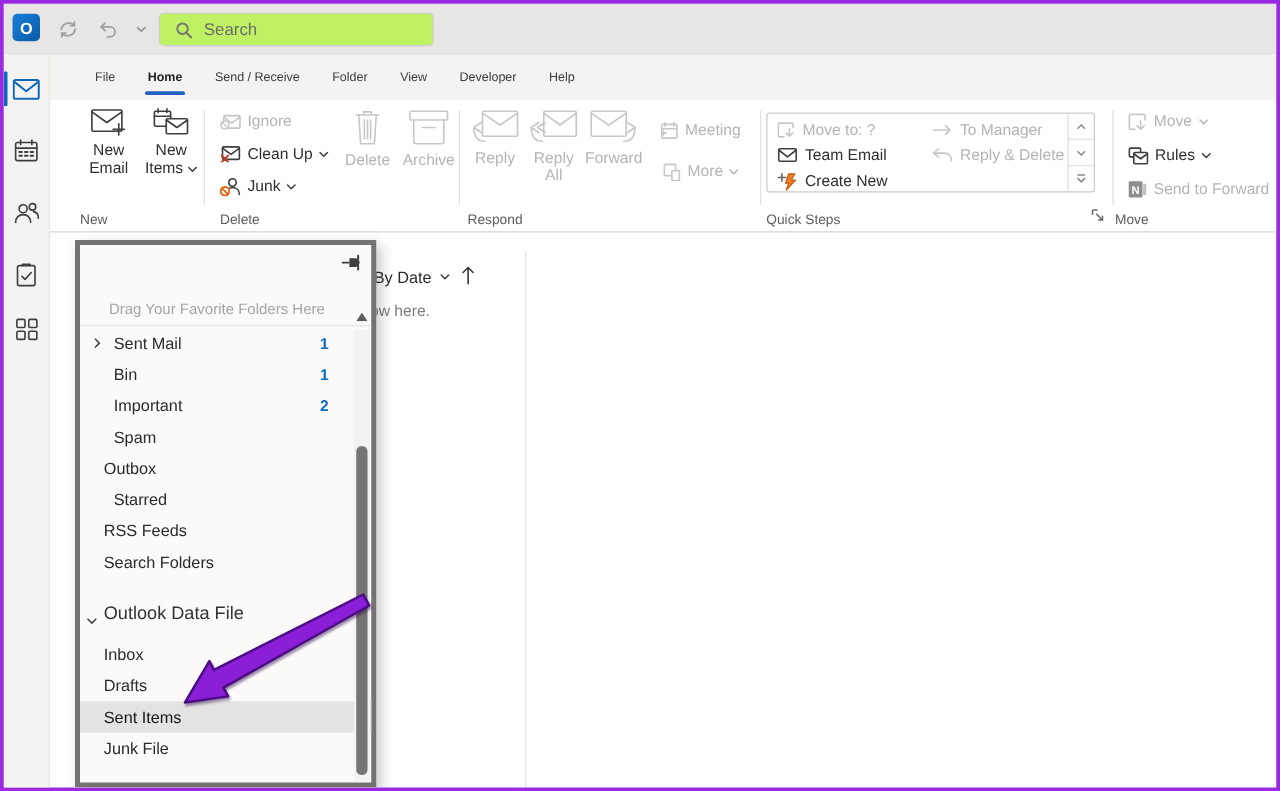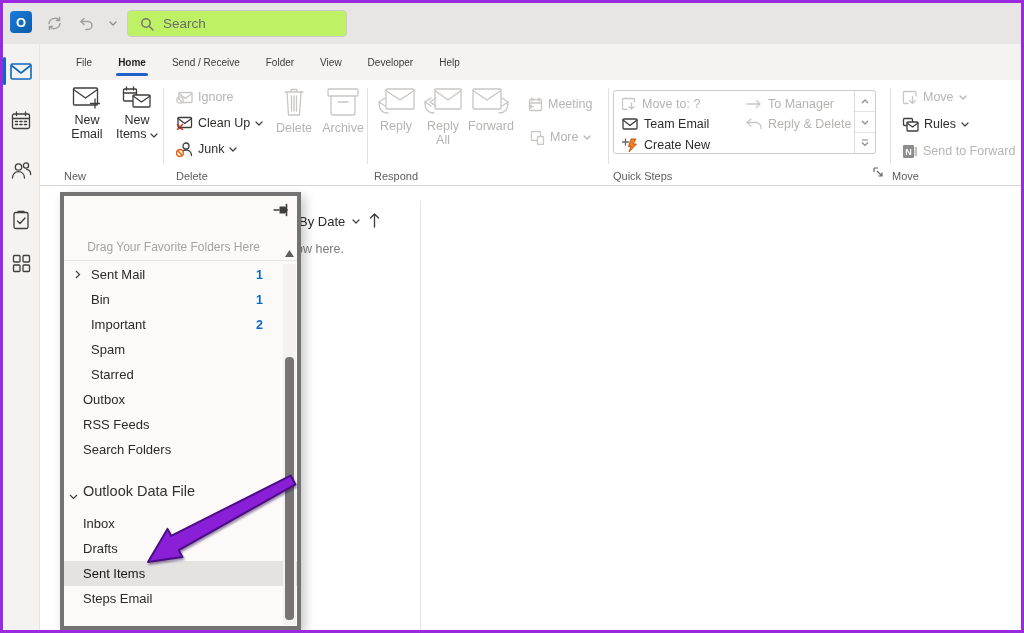--- a/index.html
+++ b/index.html
@@ -437,25 +437,25 @@
         <span class="flabel">Bin</span>
         <span class="fcount">1</span>
       </div>
       <div class="frow fav">
         <span class="flabel">Important</span>
         <span class="fcount">2</span>
       </div>
       <div class="frow fav">
         <span class="flabel">Spam</span>
       </div>
+      <div class="frow root">
+        <span class="flabel">Outbox</span>
+      </div>
       <div class="frow fav">
         <span class="flabel">Starred</span>
-      </div>
-      <div class="frow root">
-        <span class="flabel">Outbox</span>
       </div>
       <div class="frow root">
         <span class="flabel">RSS Feeds</span>
       </div>
       <div class="frow root">
         <span class="flabel">Search Folders</span>
       </div>
 
       <div class="spacer"></div>
 
@@ -470,21 +470,21 @@
       <div class="frow acct">
         <span class="flabel">Inbox</span>
       </div>
       <div class="frow acct">
         <span class="flabel">Drafts</span>
       </div>
       <div class="frow acct selected">
         <span class="flabel">Sent Items</span>
       </div>
       <div class="frow acct">
-        <span class="flabel">Steps Email</span>
+        <span class="flabel">Junk File</span>
       </div>
     </div>
 
     <div class="fsb">
       <span class="uparrow">
         <svg width="9" height="7" viewBox="0 0 9 7">
             <polygon points="4.5,0 9,7 0,7" style="fill:#5f5d5b"></polygon>
           </svg>
       </span>
       <div class="track">

